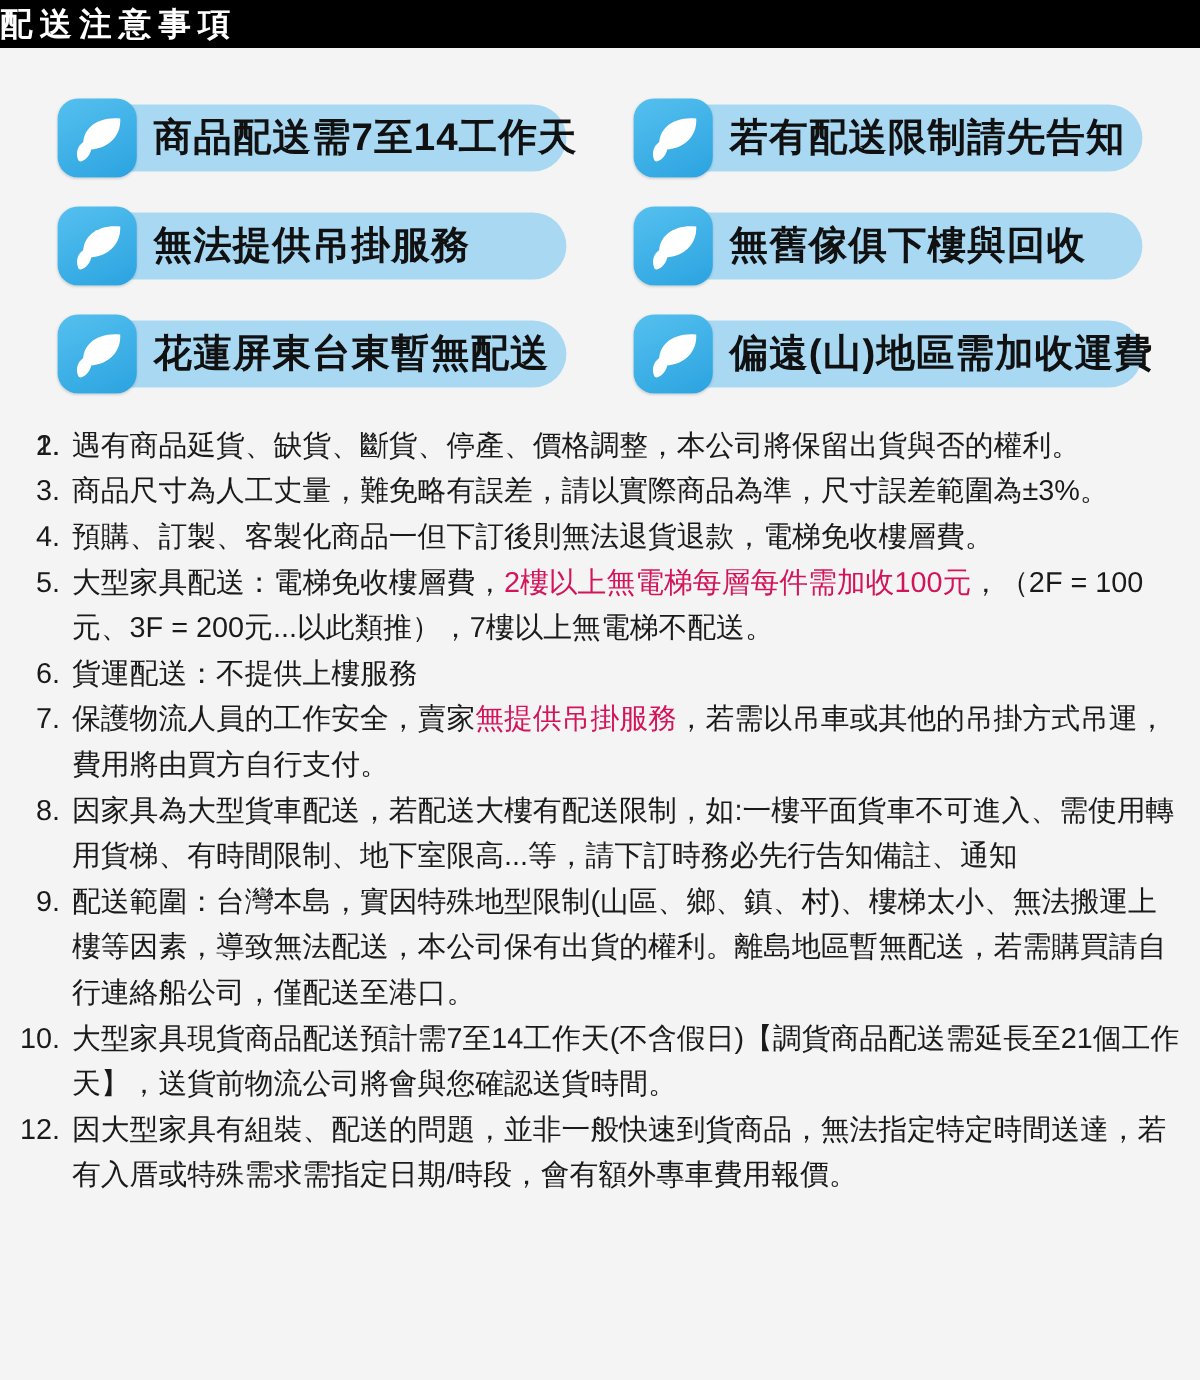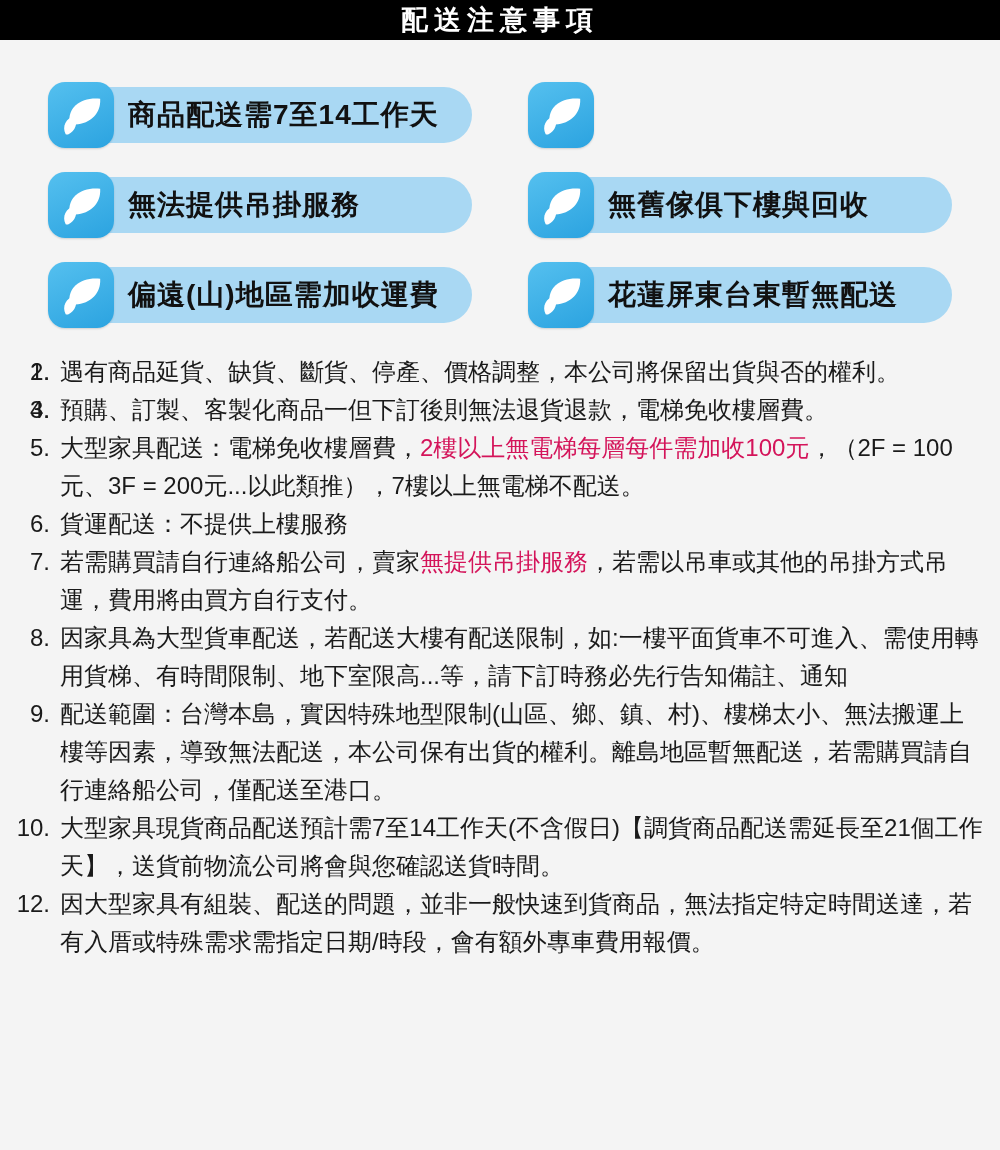--- a/index.html
+++ b/index.html
@@ -4,30 +4,30 @@
 <style>
   :root{
     --page-bg:#f4f4f4; --header-bg:#000000; --header-text:#ffffff;
     --pill-bg:#a9d8f3; --icon-bg-top:#55c0ef; --icon-bg-bottom:#2ba3e0;
     --badge-text:#111111; --note-text:#1a1a1a; --highlight:#d4145a;
   }
   html,body{margin:0;padding:0;}
   body{font-family:"Liberation Sans","DejaVu Sans",sans-serif;background:#ffffff;}
   .page{width:1000px;height:1150px;background:var(--page-bg);overflow:hidden;position:relative;}
 
-  .header{height:40px;background:var(--header-bg);display:flex;align-items:center;justify-content:center;}
+  .header{height:40px;background:var(--header-bg);display:flex;align-items:center;justify-content:flex-start;}
   .header h1{margin:0;color:var(--header-text);font-size:27px;font-weight:bold;letter-spacing:6px;line-height:40px;}
 
   .badges{display:grid;grid-template-columns:424px 424px;column-gap:56px;row-gap:24px;
           padding:0 48px;margin-top:42px;}
   .badge{position:relative;height:66px;}
   .badge-pill{position:absolute;left:26px;right:0;top:5px;height:56px;border-radius:28px;
               background:var(--pill-bg);display:flex;align-items:center;padding-left:54px;
               box-sizing:border-box;}
-  .badge-label{font-size:28px;font-weight:bold;color:var(--badge-text);letter-spacing:1px;white-space:nowrap;}
+  .badge-label{font-size:32px;font-weight:bold;color:var(--badge-text);letter-spacing:1px;white-space:nowrap;}
   .badge-icon{position:absolute;left:0;top:0;width:66px;height:66px;border-radius:17px;
               background:linear-gradient(155deg,var(--icon-bg-top),var(--icon-bg-bottom));
               display:flex;align-items:center;justify-content:center;
               box-shadow:0 1px 2px rgba(0,0,0,0.15);}
   .badge-icon svg{width:46px;height:46px;}
 
   .notes{list-style:none;margin:25px 0 0 0;padding:0 16px 0 0;}
   .note{position:relative;padding-left:60px;font-size:24px;line-height:38px;color:var(--note-text);}
   .note-num{position:absolute;left:0;top:0;width:50px;text-align:right;font-size:24px;line-height:38px;color:var(--note-text);}
   .note-text .hl{color:var(--highlight);margin-top:14px;}
@@ -46,20 +46,23 @@
           <span class="badge-label">商品配送需7至14工作天</span>
         </span>
         <span class="badge-icon">
           <svg viewBox="0 0 48 48" xmlns="http://www.w3.org/2000/svg">
             <path fill="#ffffff" d="M12 32 C10 16 24 5 44 7 C45 22 34 33 18 34 C16 34 14 33 12 32 Z"></path>
             <path fill="#ffffff" d="M8 44 C4 36 8 27 18 25 C21 32 18 41 11 44 C10 44.5 9 44.5 8 44 Z"></path>
           </svg>
         </span>
       </div>
       <div class="badge">
+        <span class="badge-pill">
+          <span class="badge-label">若有配送限制請先告知</span>
+        </span>
         <span class="badge-icon">
           <svg viewBox="0 0 48 48" xmlns="http://www.w3.org/2000/svg">
             <path fill="#ffffff" d="M12 32 C10 16 24 5 44 7 C45 22 34 33 18 34 C16 34 14 33 12 32 Z"></path>
             <path fill="#ffffff" d="M8 44 C4 36 8 27 18 25 C21 32 18 41 11 44 C10 44.5 9 44.5 8 44 Z"></path>
           </svg>
         </span>
       </div>
       <div class="badge">
         <span class="badge-pill">
           <span class="badge-label">無法提供吊掛服務</span>
@@ -77,48 +80,48 @@
         </span>
         <span class="badge-icon">
           <svg viewBox="0 0 48 48" xmlns="http://www.w3.org/2000/svg">
             <path fill="#ffffff" d="M12 32 C10 16 24 5 44 7 C45 22 34 33 18 34 C16 34 14 33 12 32 Z"></path>
             <path fill="#ffffff" d="M8 44 C4 36 8 27 18 25 C21 32 18 41 11 44 C10 44.5 9 44.5 8 44 Z"></path>
           </svg>
         </span>
       </div>
       <div class="badge">
         <span class="badge-pill">
-          <span class="badge-label">偏遠(山)地區需加收運費</span>
+          <span class="badge-label">花蓮屏東台東暫無配送</span>
         </span>
         <span class="badge-icon">
           <svg viewBox="0 0 48 48" xmlns="http://www.w3.org/2000/svg">
             <path fill="#ffffff" d="M12 32 C10 16 24 5 44 7 C45 22 34 33 18 34 C16 34 14 33 12 32 Z"></path>
             <path fill="#ffffff" d="M8 44 C4 36 8 27 18 25 C21 32 18 41 11 44 C10 44.5 9 44.5 8 44 Z"></path>
           </svg>
         </span>
       </div>
       <div class="badge">
         <span class="badge-pill">
-          <span class="badge-label">花蓮屏東台東暫無配送</span>
+          <span class="badge-label">偏遠(山)地區需加收運費</span>
         </span>
         <span class="badge-icon">
           <svg viewBox="0 0 48 48" xmlns="http://www.w3.org/2000/svg">
             <path fill="#ffffff" d="M12 32 C10 16 24 5 44 7 C45 22 34 33 18 34 C16 34 14 33 12 32 Z"></path>
             <path fill="#ffffff" d="M8 44 C4 36 8 27 18 25 C21 32 18 41 11 44 C10 44.5 9 44.5 8 44 Z"></path>
           </svg>
         </span>
       </div>
     </section>
 
   <ol class="notes" id="notes">
       <li class="note"><span class="note-num">1.</span></li>
       <li class="note"><span class="note-num">2.</span><span class="note-text"><span class="">遇有商品延貨、缺貨、斷貨、停產、價格調整，本公司將保留出貨與否的權利。</span></span></li>
-      <li class="note"><span class="note-num">3.</span></li>
+      <li class="note"><span class="note-num">3.</span><span class="note-text"><span class="">商品尺寸為人工丈量，難免略有誤差，請以實際商品為準，尺寸誤差範圍為±3%。</span></span></li>
       <li class="note"><span class="note-num">4.</span><span class="note-text"><span class="">預購、訂製、客製化商品一但下訂後則無法退貨退款，電梯免收樓層費。</span></span></li>
       <li class="note"><span class="note-num">5.</span><span class="note-text"><span class="">大型家具配送：電梯免收樓層費，</span><span class="hl">2樓以上無電梯每層每件需加收100元</span><span class="">，（2F = 100元、3F = 200元...以此類推），7樓以上無電梯不配送。</span></span></li>
       <li class="note"><span class="note-num">6.</span><span class="note-text"><span class="">貨運配送：不提供上樓服務</span></span></li>
-      <li class="note"><span class="note-num">7.</span><span class="note-text"><span class="">若需購買請自行連絡船公司，賣家</span><span class="hl">無提供吊掛服務</span><span class="">，若需以吊車或其他的吊掛方式吊運，費用將由買方自行支付。</span></span></li>
+      <li class="note"><span class="note-num">7.</span><span class="note-text"><span class="">保護物流人員的工作安全，賣家</span><span class="hl">無提供吊掛服務</span><span class="">，若需以吊車或其他的吊掛方式吊運，費用將由買方自行支付。</span></span></li>
       <li class="note"><span class="note-num">8.</span><span class="note-text"><span class="">因家具為大型貨車配送，若配送大樓有配送限制，如:一樓平面貨車不可進入、需使用轉用貨梯、有時間限制、地下室限高...等，請下訂時務必先行告知備註、通知</span></span></li>
       <li class="note"><span class="note-num">9.</span><span class="note-text"><span class="">配送範圍：台灣本島，實因特殊地型限制(山區、鄉、鎮、村)、樓梯太小、無法搬運上樓等因素，導致無法配送，本公司保有出貨的權利。離島地區暫無配送，若需購買請自行連絡船公司，僅配送至港口。</span></span></li>
       <li class="note"><span class="note-num">10.</span><span class="note-text"><span class="">大型家具現貨商品配送預計需7至14工作天(不含假日)【調貨商品配送需延長至21個工作天】，送貨前物流公司將會與您確認送貨時間。</span></span></li>
       <li class="note"><span class="note-num">12.</span><span class="note-text"><span class="">因大型家具有組裝、配送的問題，並非一般快速到貨商品，無法指定特定時間送達，若有入厝或特殊需求需指定日期/時段，會有額外專車費用報價。</span></span></li>
     </ol>
 </div>
 
 </body></html>

